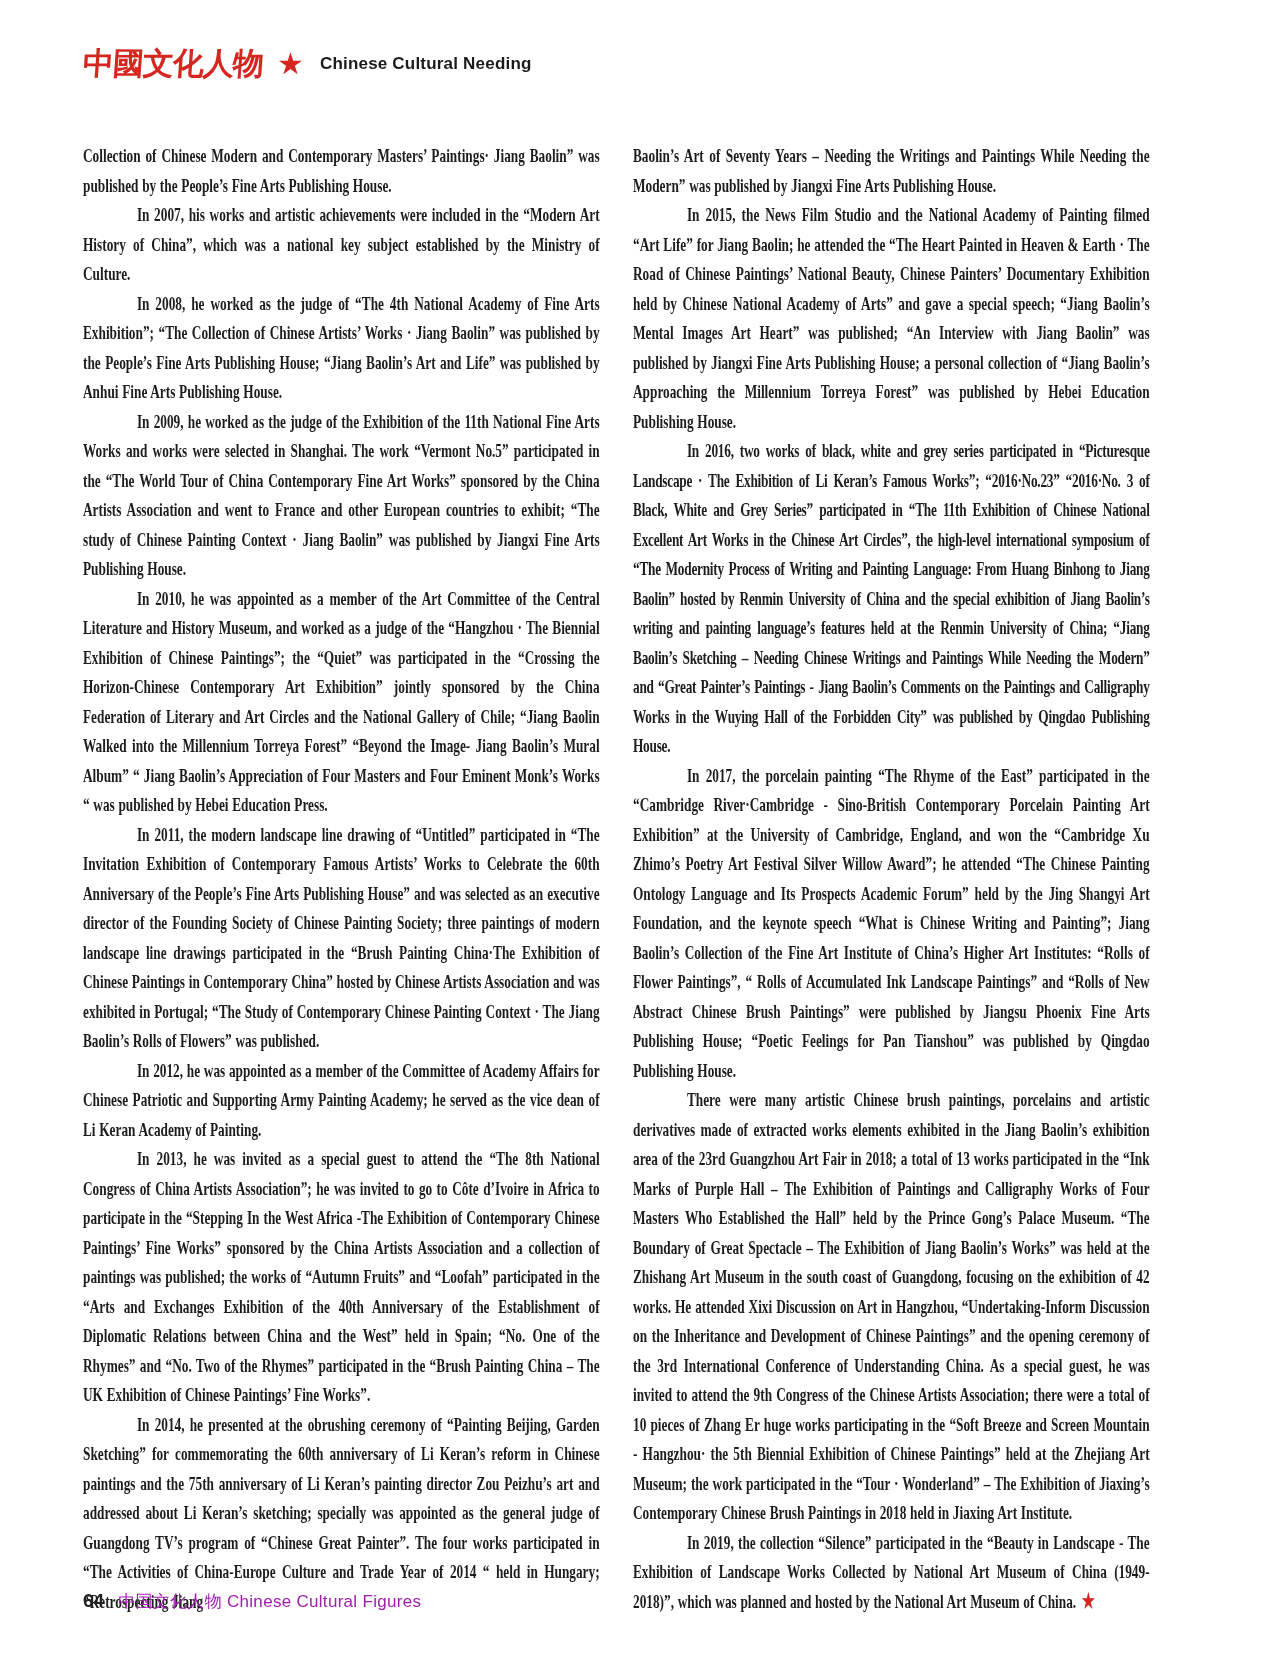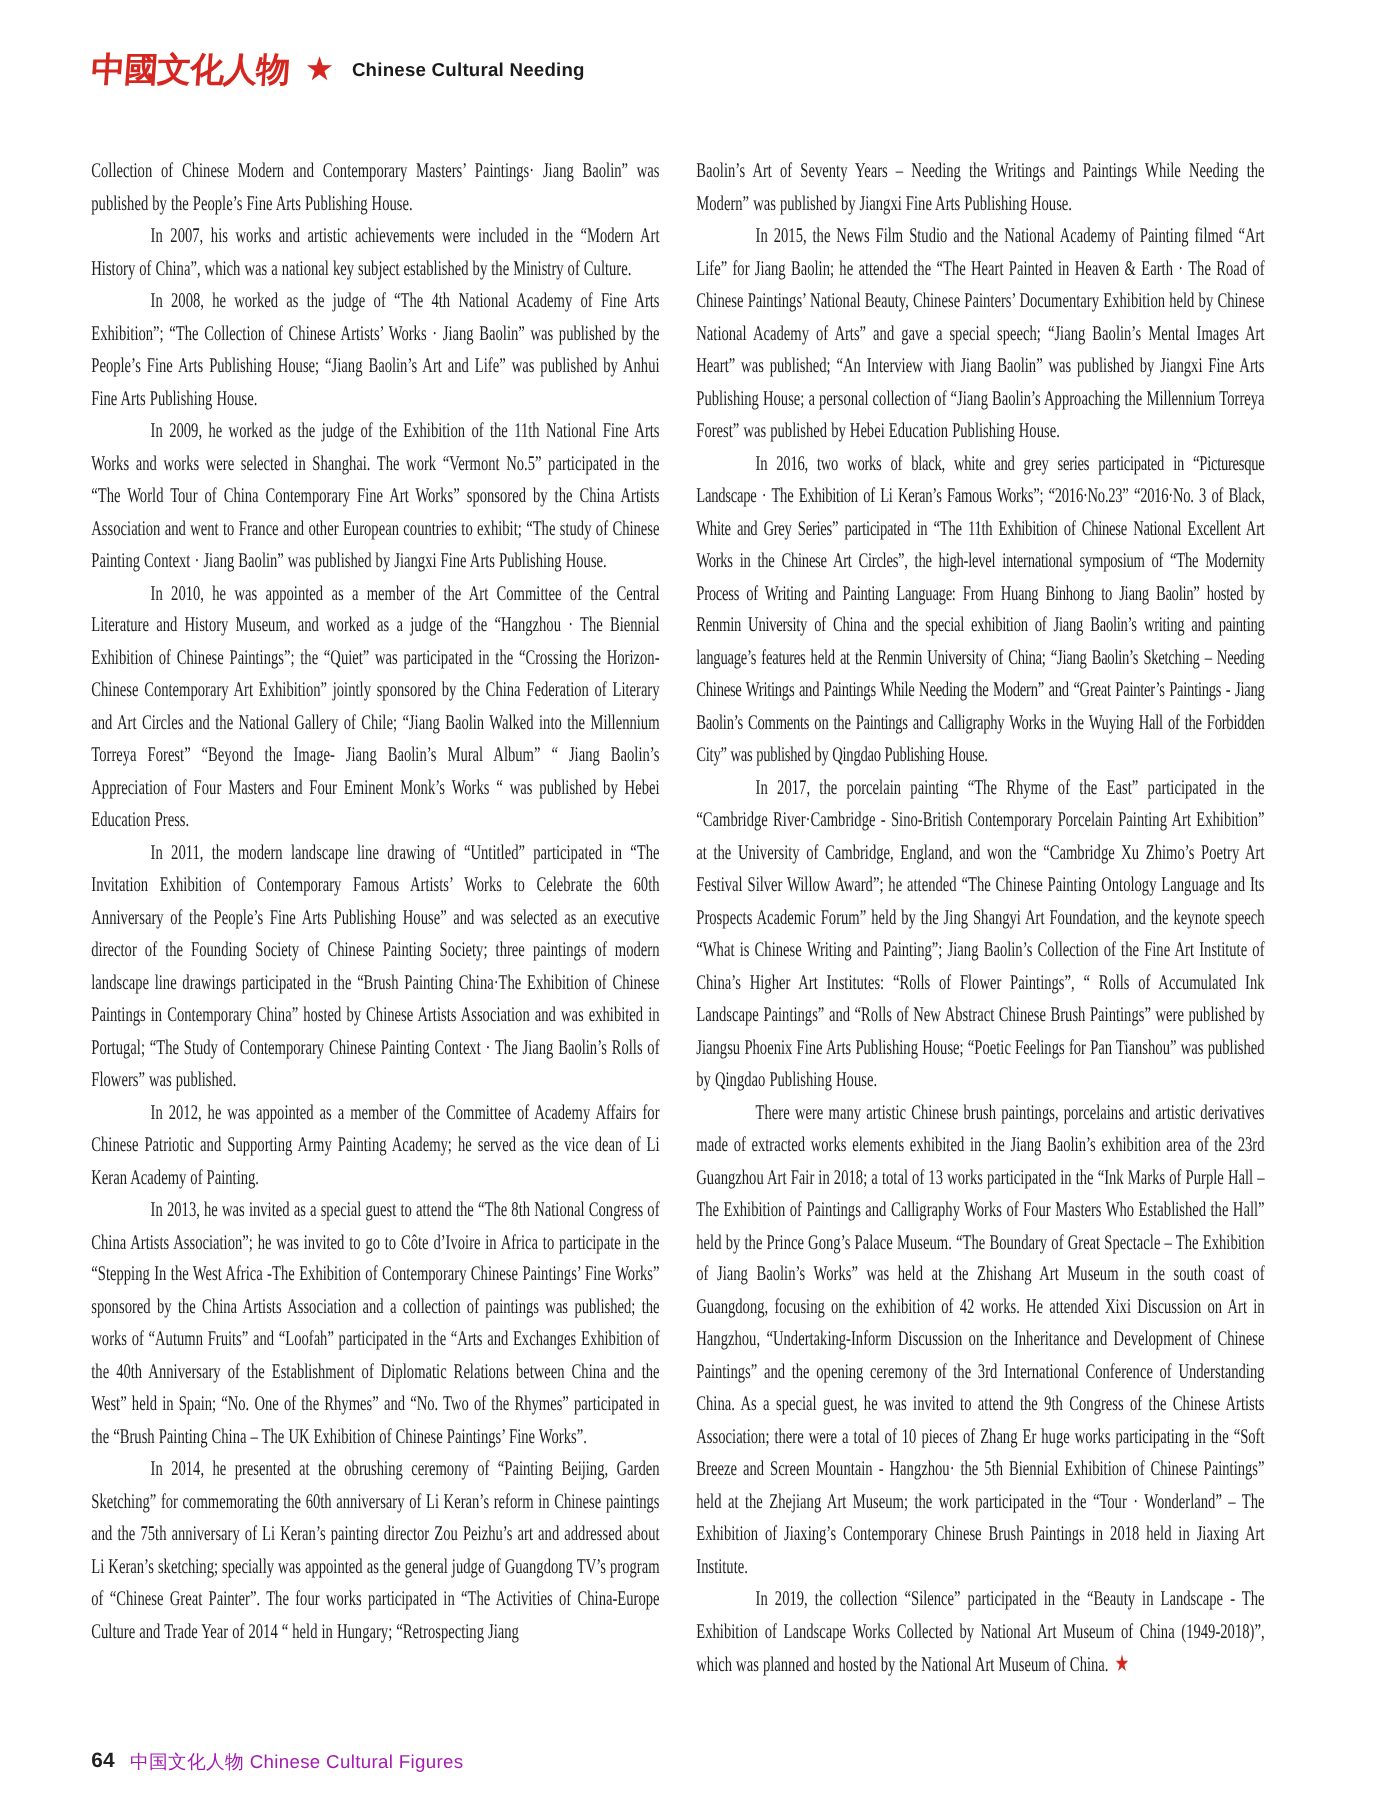--- a/index.html
+++ b/index.html
@@ -49,21 +49,21 @@
 
   
   .columns {
     position: absolute;
     left: 83px;
     top: 141px;
     width: 1067px;
     display: flex;
     gap: 33px;
   }
-  .column { width: 517px; overflow: visible; }
+  .column { width: 517px; overflow: visible; font-weight: bold; }
   .col-inner {
     width: 738px;               
     transform: scaleX(0.70);
     transform-origin: 0 0;
   }
   .col-inner p {
     margin: 0;
     font-size: 19px;
     line-height: 29.5px;
     text-align: justify;

